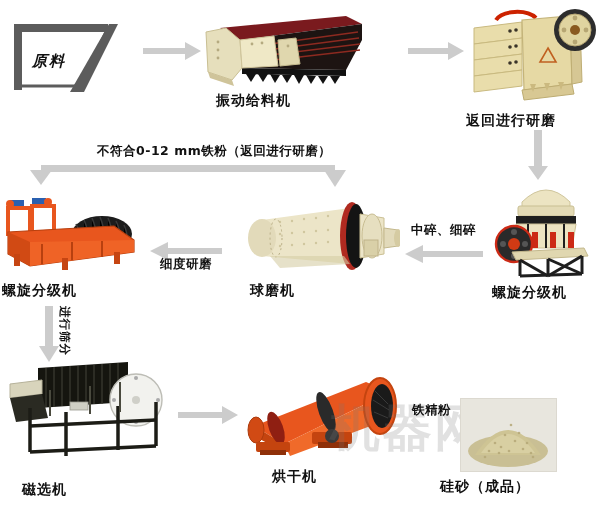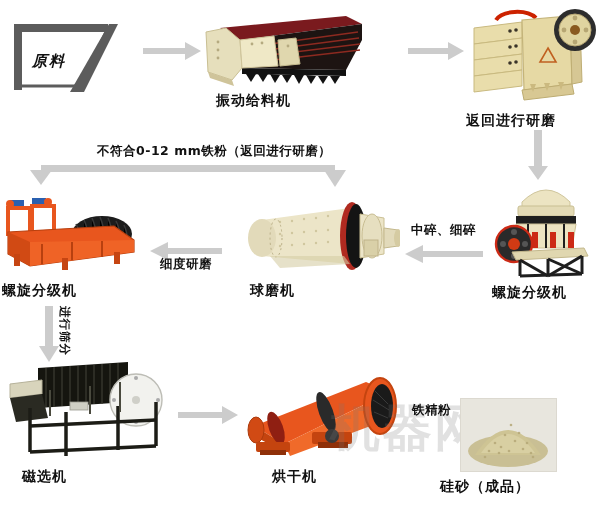--- a/index.html
+++ b/index.html
@@ -362,21 +362,21 @@
     </g>
     <g stroke="#4a4a3e" stroke-width="2" fill="none">
       <line x1="42" y1="30" x2="42" y2="56"></line>
       <line x1="82" y1="26" x2="82" y2="54"></line>
       <line x1="112" y1="22" x2="112" y2="52"></line>
     </g>
 
     <rect x="62" y="42" width="18" height="8" fill="#cfcfc4" stroke="#9a9a90" stroke-width="0.8"></rect>
   </svg>
 </div>
-<div class="caption" style="left:22px;top:468px;width:120px;">磁选机</div>
+<div class="caption" style="left:22px;top:481px;width:120px;">磁选机</div>
 
 <div class="arrow" style="left:178px;top:404px;">
   <svg width="62" height="22" viewBox="0 0 62 22">
     <path d="M0,8 L44,8 L44,2 L60,11 L44,20 L44,14 L0,14 Z" fill="#cccccc"></path>
   </svg>
 </div>
 
 <div class="stage" style="left:240px;top:370px;width:170px;height:98px;">
   <svg width="170" height="98" viewBox="0 0 170 98">
 

